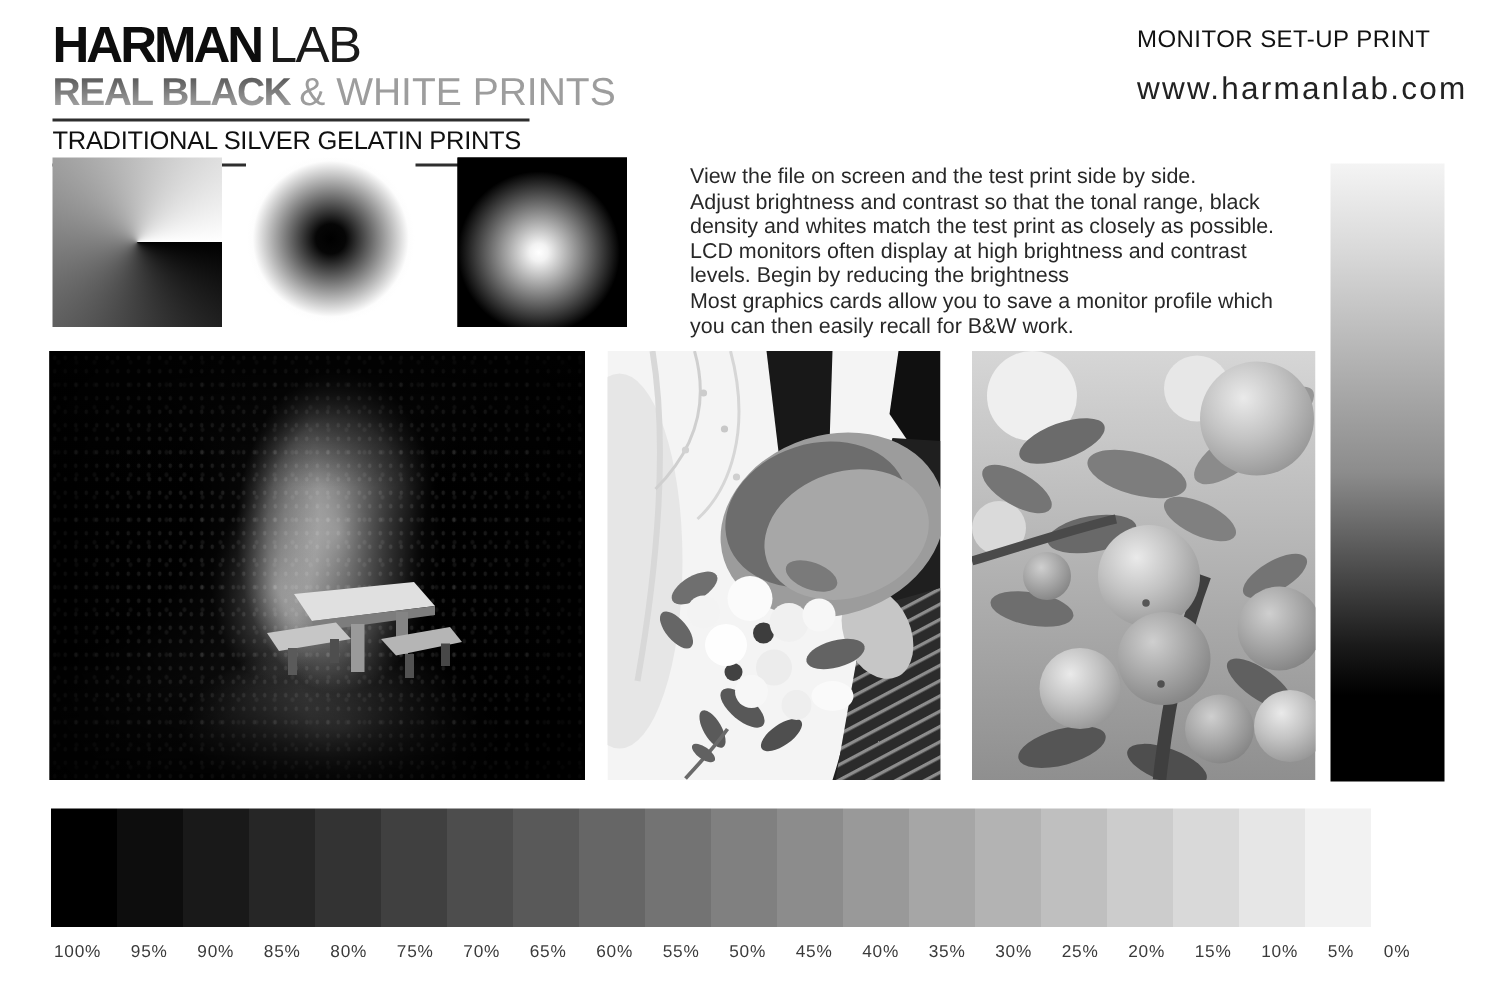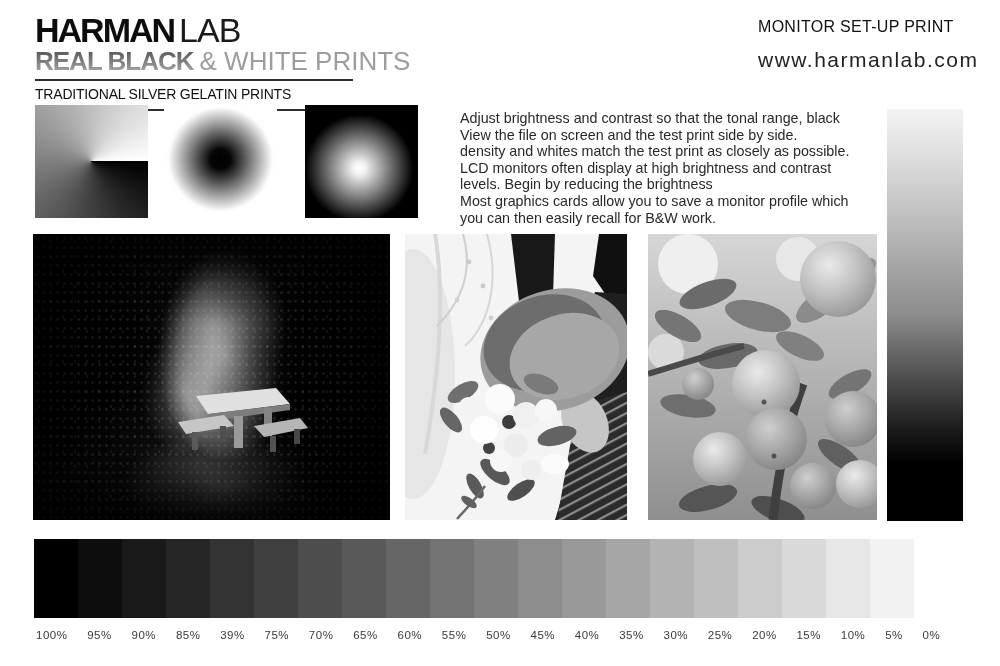--- a/index.html
+++ b/index.html
@@ -12,21 +12,21 @@
   .logo-line1 { font-size:34px; line-height:34px; letter-spacing:-1px; color:#0d0d0d; white-space:nowrap; }
   .brand-bold { font-weight:bold; letter-spacing:-2px; }
   .brand-light { font-weight:normal; margin-left:5px; color:#1a1a1a; }
   .logo-line2 { font-size:26px; line-height:27px; white-space:nowrap; margin-top:1px; }
   .rb { font-weight:bold; letter-spacing:-1px;
         background:linear-gradient(#454545,#b5b5b5);
         -webkit-background-clip:text; background-clip:text;
         color:#5a5a5a; -webkit-text-fill-color:transparent; }
   .wp { font-weight:normal; color:#9d9d9d; margin-left:6px; letter-spacing:0px; }
   .logo-rule { width:318px; height:2px; background:#2e2e2e; margin-top:4px; }
-  .logo-line3 { font-size:14px; line-height:22px; color:#101010; letter-spacing:-0.2px; white-space:nowrap; padding-top:2px; }
+  .logo-line3 { font-size:17px; line-height:22px; color:#101010; letter-spacing:-0.2px; white-space:nowrap; padding-top:2px; }
 
   .header-right { position:absolute; left:758px; top:18px; width:210px; }
   .print-title { font-size:16px; color:#111; letter-spacing:0.3px; white-space:nowrap; }
   .website { font-size:21px; color:#222; letter-spacing:1.5px; margin-top:12px; white-space:nowrap; }
 
   
   .instructions { position:absolute; left:460px; top:110px; width:428px;
                   font-size:14.3px; line-height:16.6px; color:#282828; }
 
   
@@ -85,22 +85,22 @@
     <div class="logo-line3">TRADITIONAL SILVER GELATIN PRINTS</div>
     <div class="logo-rule"></div>
   </div>
 
   <div class="header-right">
     <div class="print-title">MONITOR SET-UP PRINT</div>
     <div class="website">www.harmanlab.com</div>
   </div>
 
   <div class="instructions" id="instructions">
+      <div>View the file on screen and the test print side by side.</div>
       <div>Adjust brightness and contrast so that the tonal range, black</div>
-      <div>View the file on screen and the test print side by side.</div>
       <div>density and whites match the test print as closely as possible.</div>
       <div>LCD monitors often display at high brightness and contrast</div>
       <div>levels. Begin by reducing the brightness</div>
       <div>Most graphics cards allow you to save a monitor profile which</div>
       <div>you can then easily recall for B&amp;W work.</div>
     </div>
 
   <div class="patch patch-conic"></div>
   <div class="patch patch-blob"></div>
   <div class="patch patch-glow"></div>
@@ -257,21 +257,21 @@
       <div class="wedge-step" style="background: rgb(217, 217, 217);"></div>
       <div class="wedge-step" style="background: rgb(230, 230, 230);"></div>
       <div class="wedge-step" style="background: rgb(242, 242, 242);"></div>
       <div class="wedge-step" style="background: rgb(255, 255, 255);"></div>
     </div>
   <div class="wedge-labels" id="wedge-labels">
       <div class="wedge-label">100%</div>
       <div class="wedge-label">95%</div>
       <div class="wedge-label">90%</div>
       <div class="wedge-label">85%</div>
-      <div class="wedge-label">39%</div>
+      <div class="wedge-label">80%</div>
       <div class="wedge-label">75%</div>
       <div class="wedge-label">70%</div>
       <div class="wedge-label">65%</div>
       <div class="wedge-label">60%</div>
       <div class="wedge-label">55%</div>
       <div class="wedge-label">50%</div>
       <div class="wedge-label">45%</div>
       <div class="wedge-label">40%</div>
       <div class="wedge-label">35%</div>
       <div class="wedge-label">30%</div>

